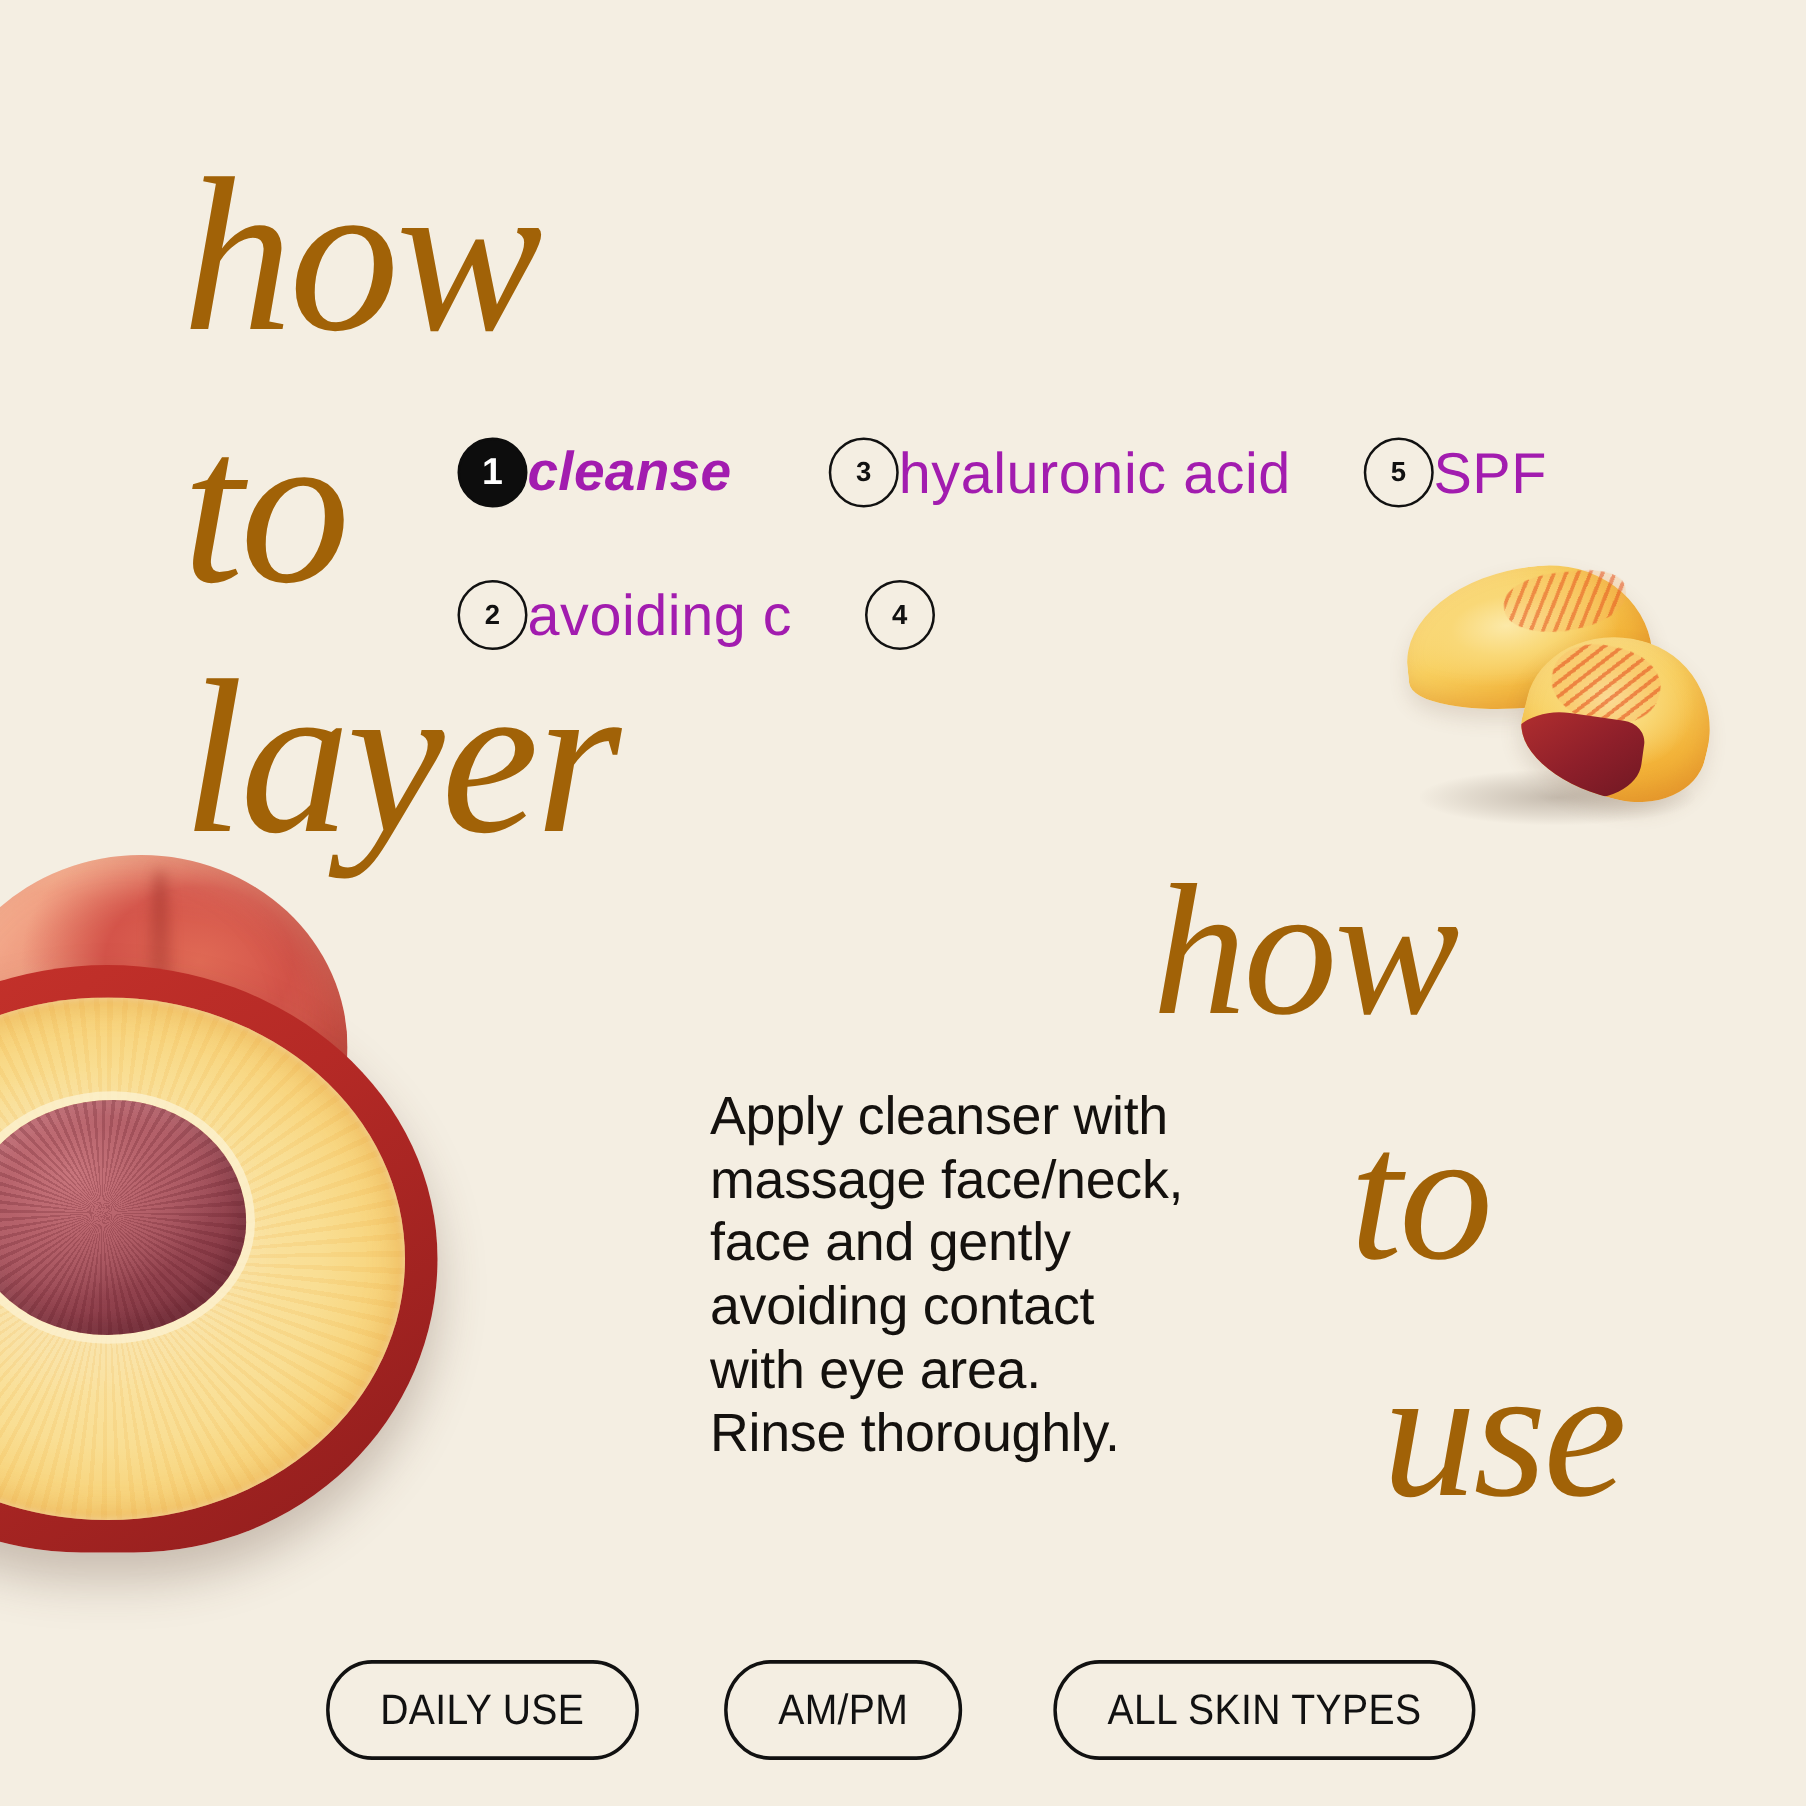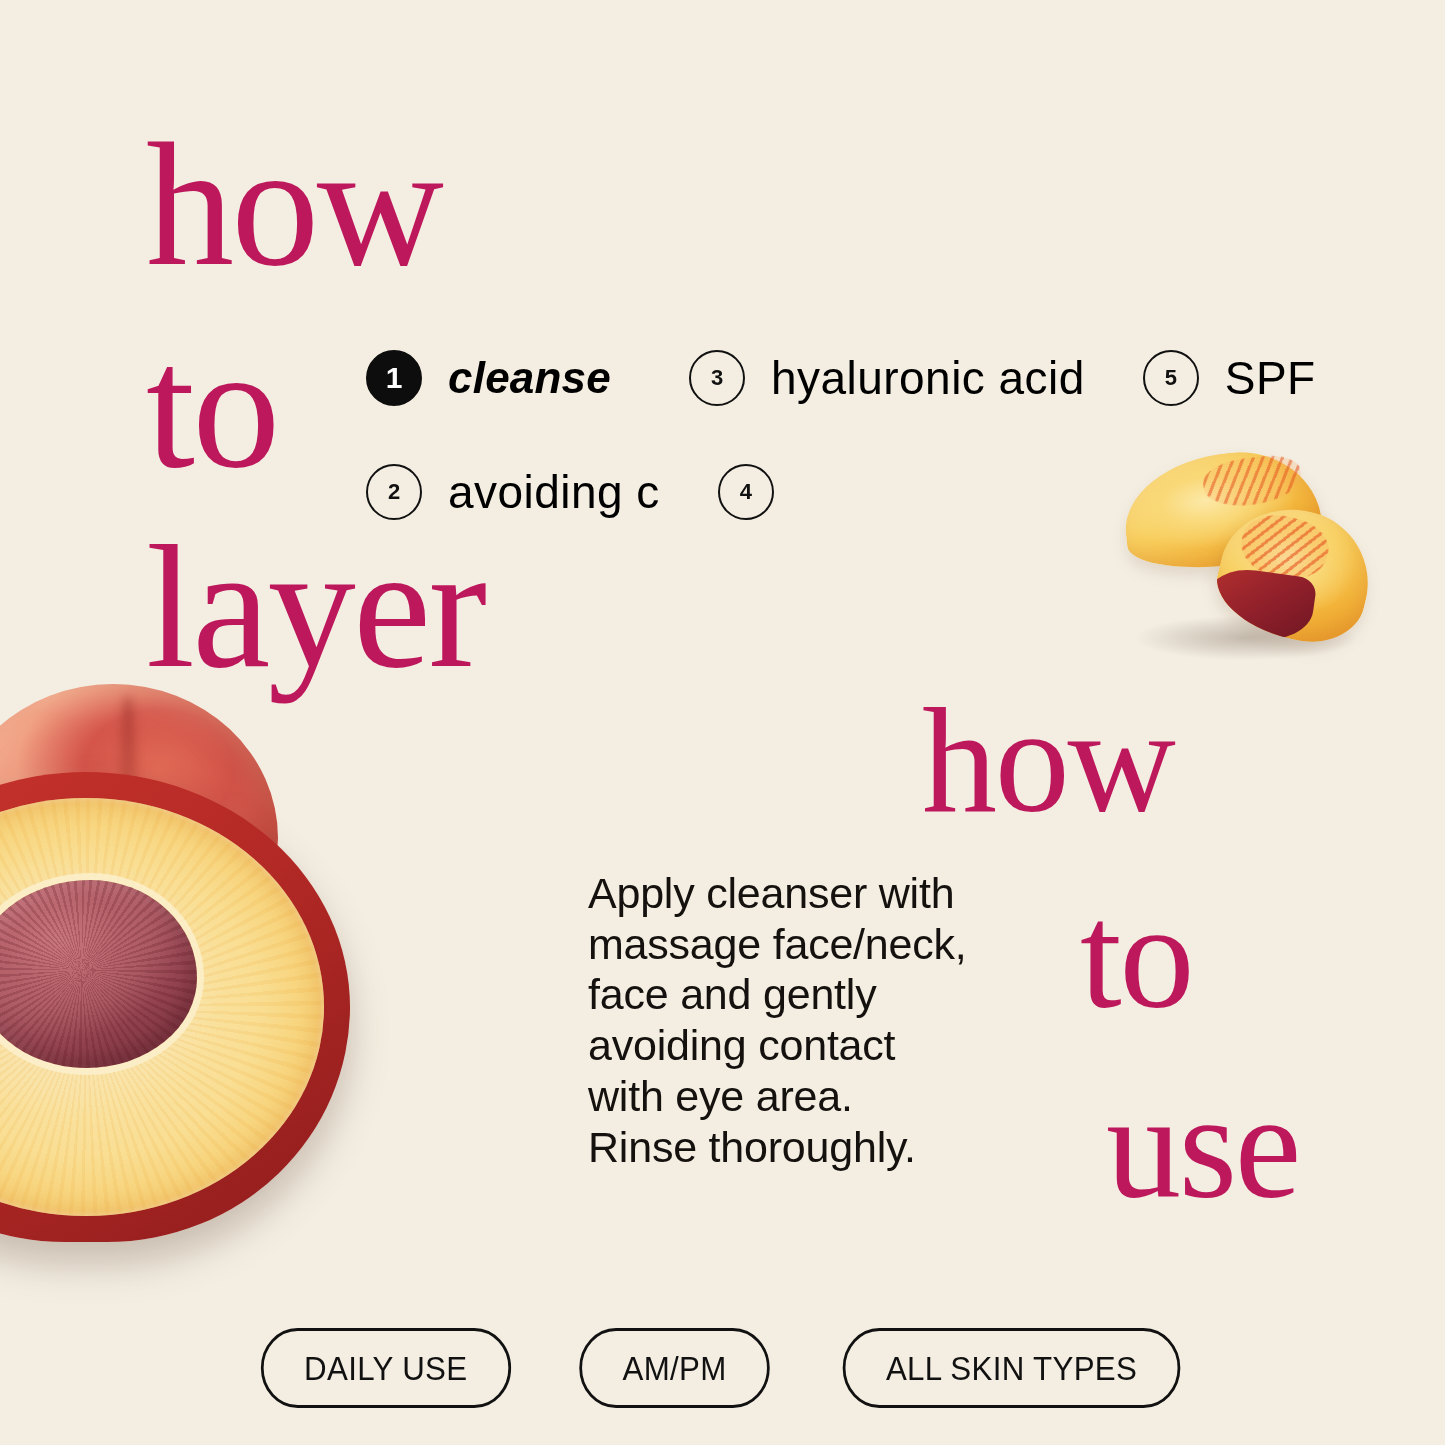--- a/index.html
+++ b/index.html
@@ -13,25 +13,26 @@
     height: 1445px;
     background: #F4EEE2;
     overflow: hidden;
     font-family: "Liberation Sans", sans-serif;
   }
 
   
   .display {
     position: absolute;
     font-family: "Liberation Serif", "DejaVu Serif", serif;
-    color: #be185d;
+    color: #a16207;
     line-height: 0.88;
     letter-spacing: -0.015em;
     white-space: nowrap;
     user-select: none;
+    font-style: italic;
   }
   #h-how   { left: 146px; top: 128px;  font-size: 176px; }
   #h-to    { left: 146px; top: 330px;  font-size: 176px; }
   #h-layer { left: 146px; top: 530px;  font-size: 176px; }
 
   #u-how   { left: 922px; top: 694px;  font-size: 150px; }
   #u-to    { left: 1080px; top: 890px; font-size: 150px; }
   #u-use   { left: 1106px; top: 1080px; font-size: 150px; }
 
   
@@ -71,39 +72,38 @@
     color: #111111;
     flex: 0 0 auto;
   }
   .badge.active {
     background: #0D0D0D;
     border-color: #0D0D0D;
     color: #FFFFFF;
     font-size: 30px;
   }
   .step-label {
-    margin-left: 26px;
     font-family: "Liberation Sans", sans-serif;
     font-size: 46px;
-    color: #000000;
+    color: #a21caf;
     white-space: nowrap;
     letter-spacing: 0.01em;
     text-align: right;
   }
   .step-label.active {
     font-weight: 700;
     font-style: italic;
     font-size: 44px;
     letter-spacing: 0.005em;
   }
 
   
   #instructions {
     position: absolute;
-    left: 588px;
+    left: 568px;
     top: 868px;
     width: 500px;
     font-family: "Liberation Sans", sans-serif;
     font-size: 43px;
     line-height: 1.18;
     color: #14110E;
     letter-spacing: -0.005em;
   }
   #instructions .line { display: block; white-space: nowrap; }
 

